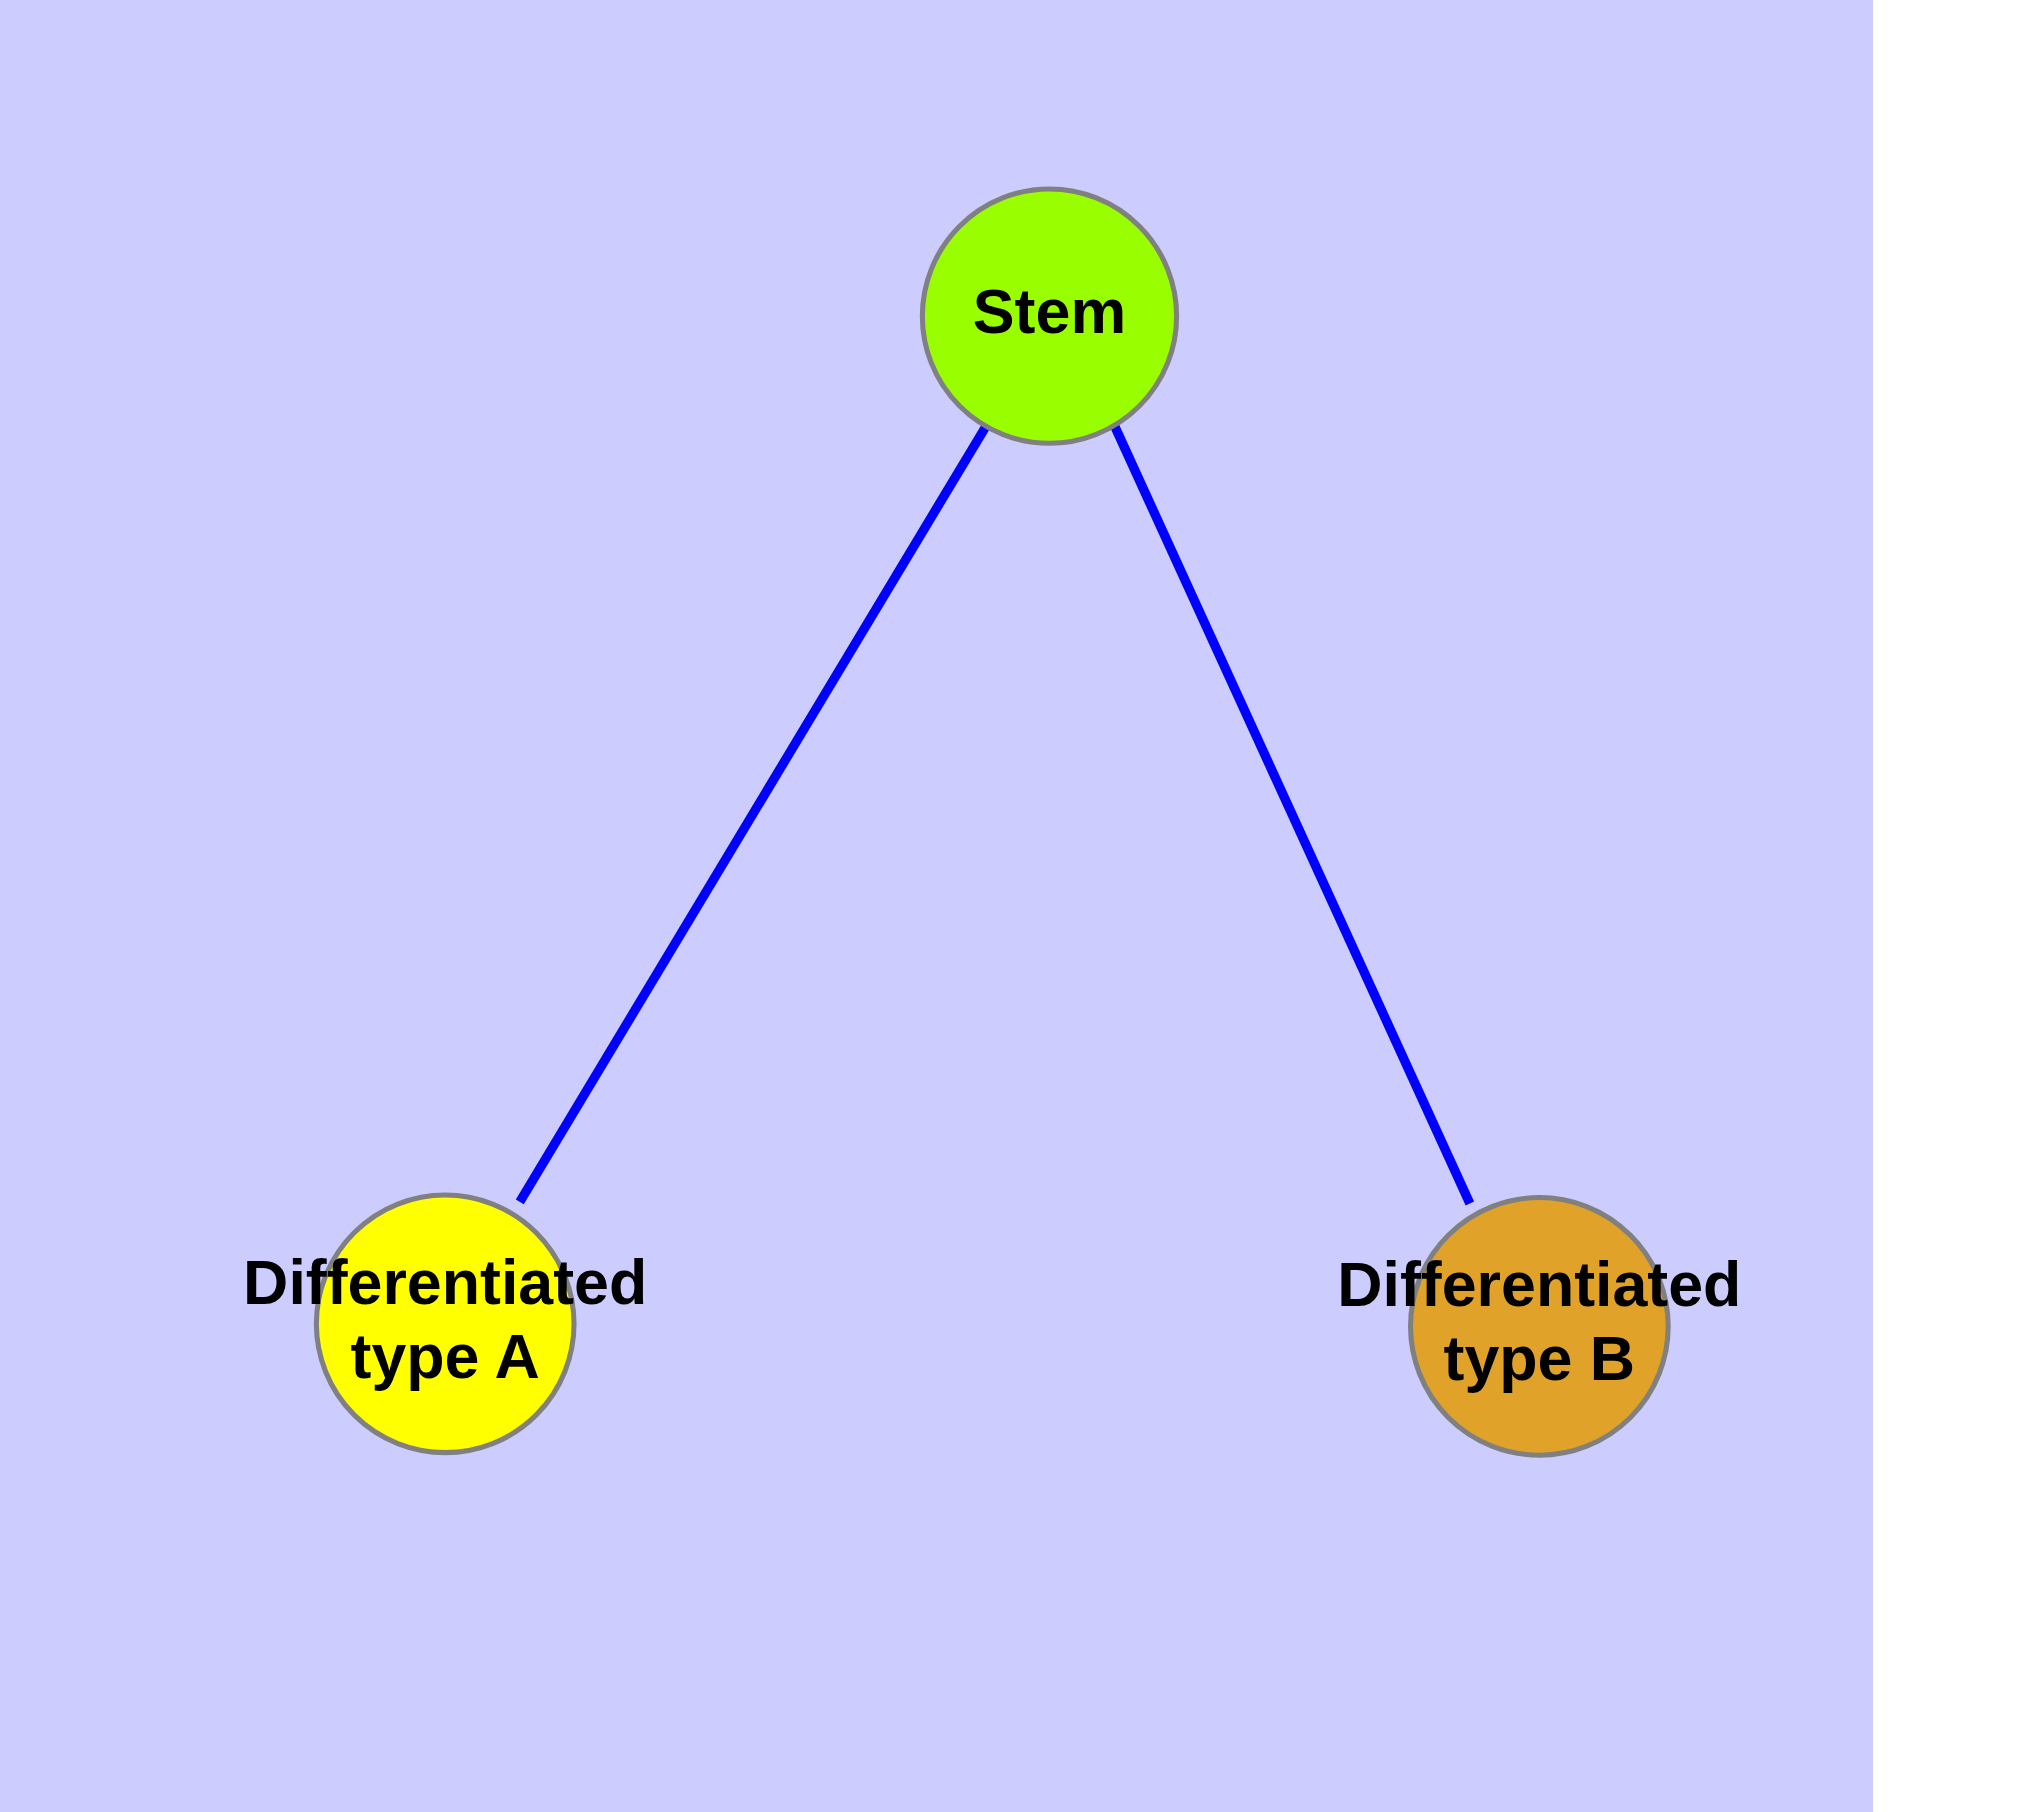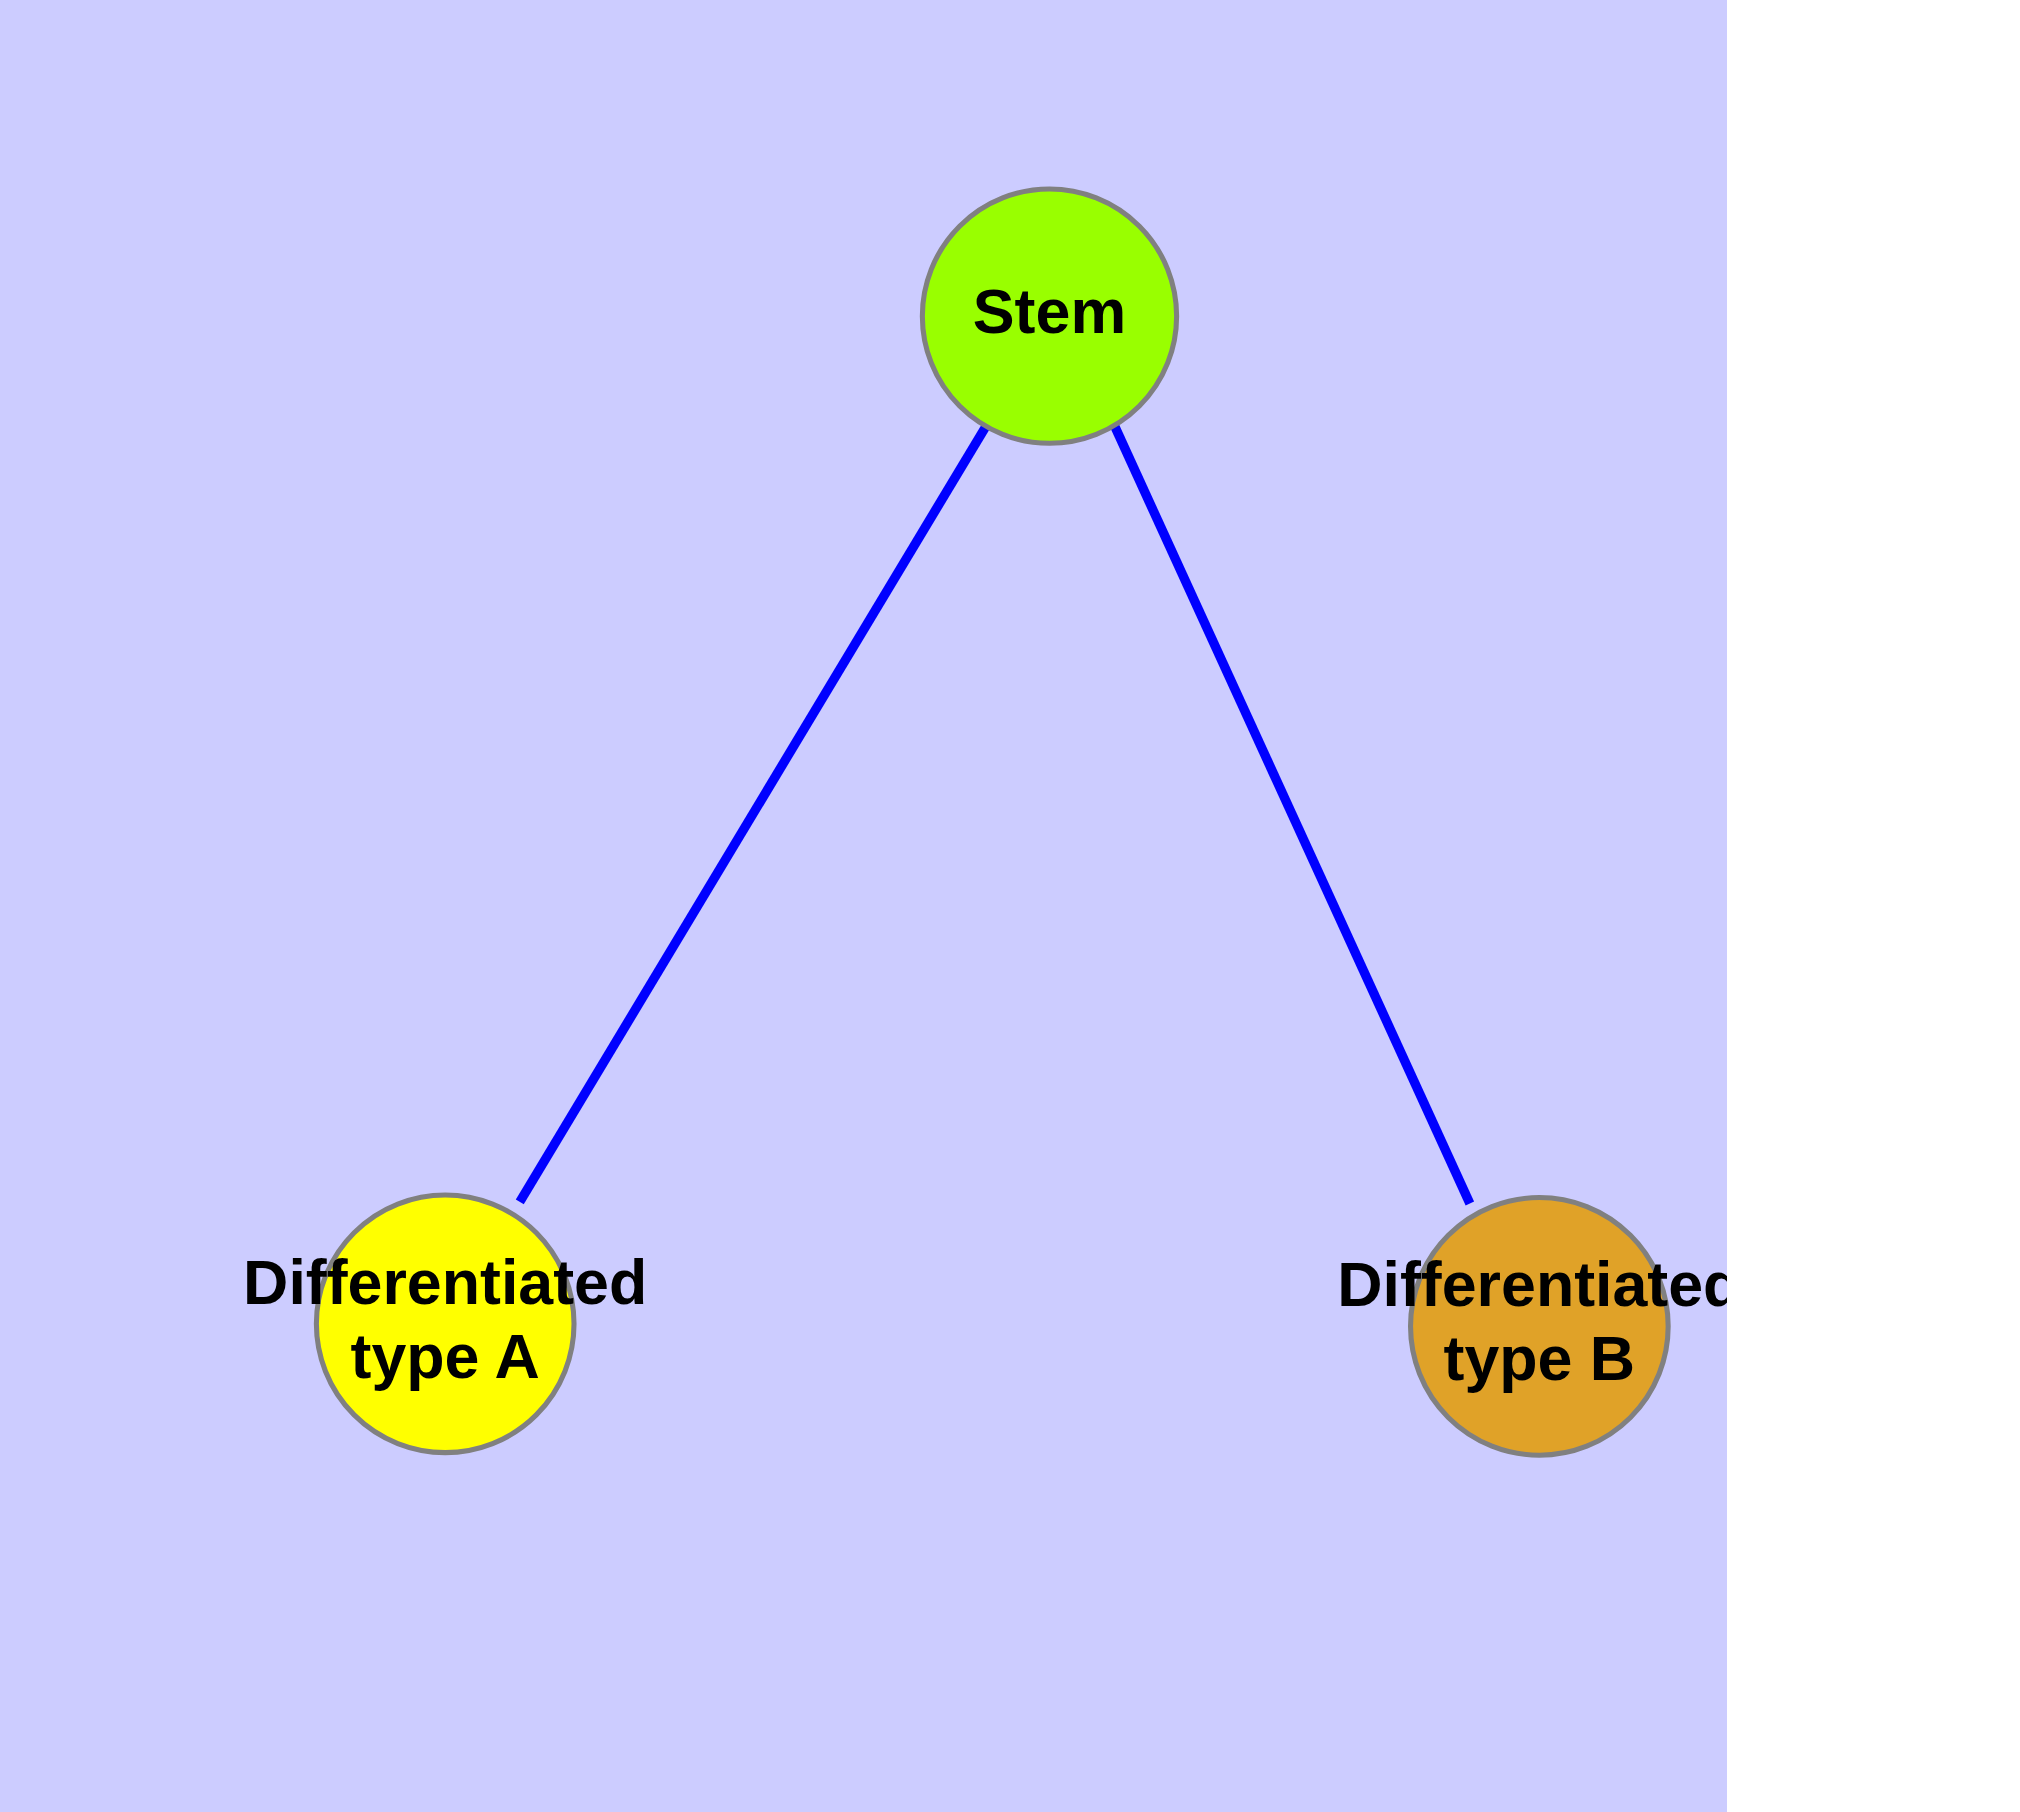--- a/index.html
+++ b/index.html
@@ -2,21 +2,21 @@
 <html style="font-size:13.6px"><head>
 <meta charset="utf-8">
 <style>
   html, body {
     margin: 0;
     padding: 0;
     background: #ffffff;
   }
   #canvas {
     position: relative;
-    width: 1727px;
+    width: 1873px;
     height: 1812px;
     overflow: hidden;
     font-family: "Liberation Sans", sans-serif;
   }
   #bg-rect {
     position: absolute;
     left: 0;
     top: 0;
     width: 2021px;
     height: 1812px;

